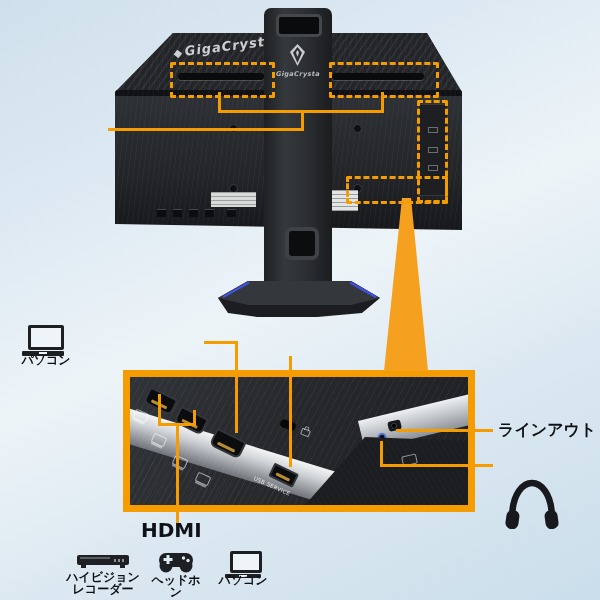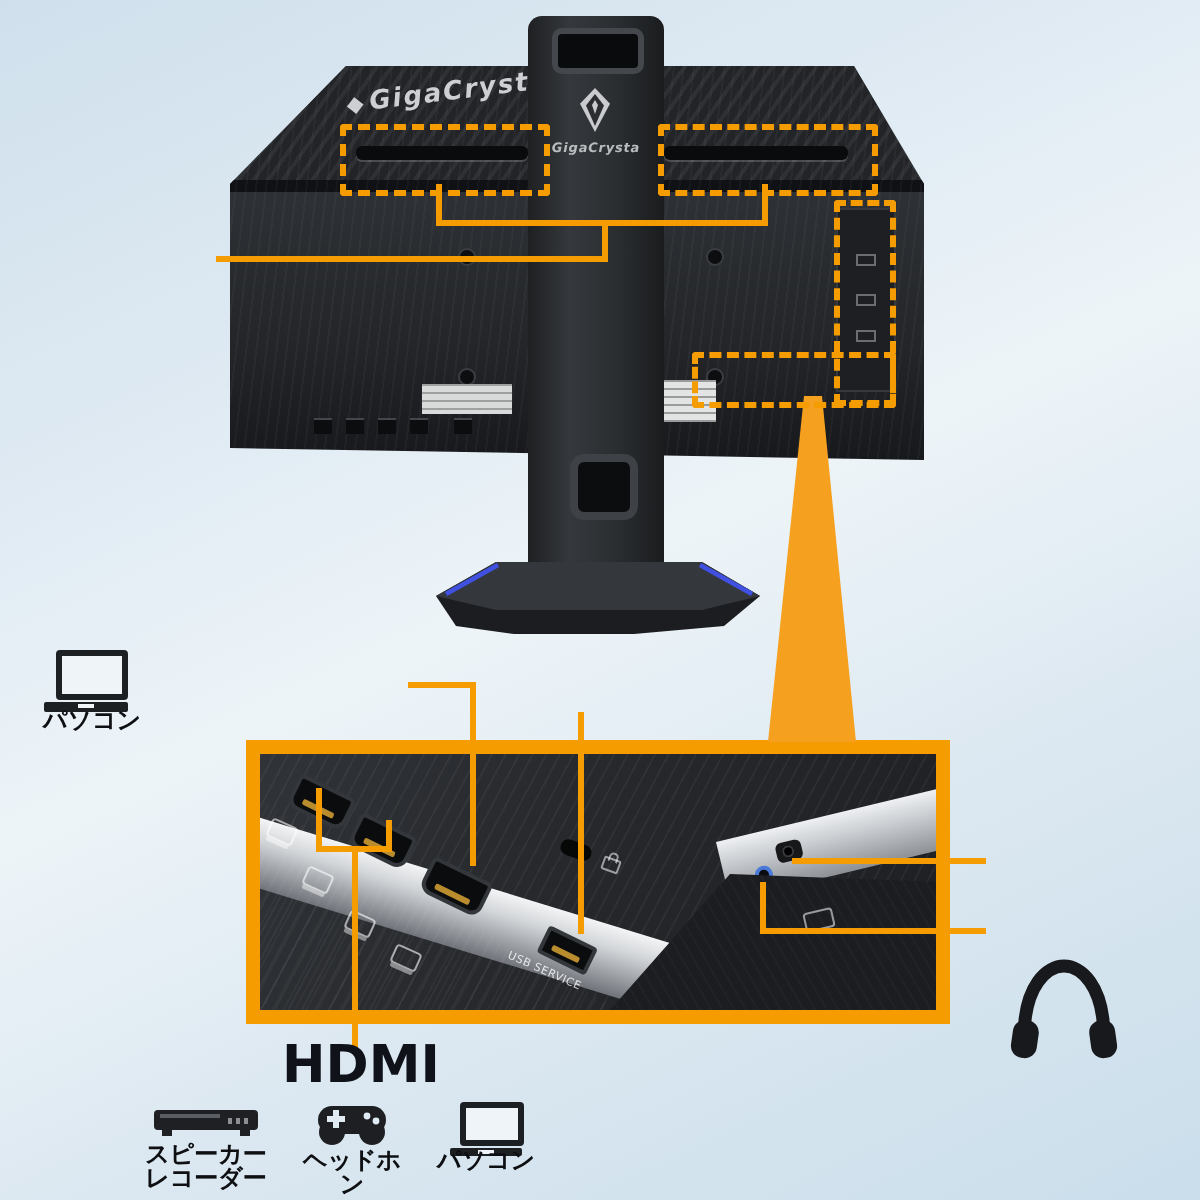--- a/index.html
+++ b/index.html
@@ -81,21 +81,21 @@
   #wedge-right{position:absolute;inset:0;clip-path:polygon(175px 128px,338px 128px,338px 64px,235px 60px);
     background:#1b1d20;
     background-image:repeating-linear-gradient(60deg,rgba(255,255,255,.025) 0 1px,transparent 1px 5px);}
   #right-bezel-ic{position:absolute;left:272px;top:78px;width:13px;height:8px;border:1px solid rgba(255,255,255,.55);
     border-radius:2px;transform:rotate(-13deg);}
   
   #speaker-label{left:10px;top:95px;font-size:19px;letter-spacing:1px;}
   #speaker-spec{left:17px;top:120px;font-size:15px;}
   #displayport-label{left:74px;top:327px;font-size:23px;font-weight:600;color:#101219;}
   #fwupdate-label{left:255px;top:335px;font-size:18px;font-weight:600;color:#101219;letter-spacing:.5px;}
-  #hdmi-label{left:141px;top:518px;font-size:26px;font-weight:600;color:#101219;}
+  #hdmi-label{left:141px;top:518px;font-size:20px;font-weight:600;color:#101219;}
   #lineout-label{left:498px;top:420px;font-size:16px;}
   #headphone-label{left:498px;top:455px;font-size:16px;}
   #pc-top-label{left:12px;top:352px;width:68px;text-align:center;font-size:12px;}
   .dev-label{position:absolute;z-index:32;text-align:center;font-size:12px;line-height:12px;}
   
   .laptop{position:absolute;z-index:32;}
   .laptop .scr{border:3px solid #1d2023;background:#eef4f8;border-radius:2px;}
   .laptop .base{background:#1d2023;border-radius:1px;position:relative;}
   .laptop .base i{position:absolute;left:50%;top:1px;width:8px;height:2px;margin-left:-4px;background:#eef4f8;display:block;}
   
@@ -208,38 +208,39 @@
 
   <div class="oline" style="left:289px;top:356px;width:3px;height:111px;"></div>
 
   <div class="oline" style="left:158px;top:394px;width:3px;height:32px;"></div>
   <div class="oline" style="left:193px;top:410px;width:3px;height:16px;"></div>
   <div class="oline" style="left:158px;top:423px;width:38px;height:3px;"></div>
   <div class="oline" style="left:176px;top:423px;width:3px;height:103px;"></div>
   <div class="lab" id="hdmi-label">HDMI</div>
 
   <div class="oline" style="left:396px;top:429px;width:97px;height:3px;"></div>
+  <div class="lab jp" id="lineout-label">ラインアウト</div>
 
   <div class="oline" style="left:380px;top:441px;width:3px;height:26px;"></div>
   <div class="oline" style="left:380px;top:464px;width:113px;height:3px;"></div>
 
   <svg class="abs" style="left:504px;top:477px;z-index:32;" width="56" height="54" viewBox="0 0 56 54">
     <path d="M8 42 C8 15 20 6 28 6 C36 6 48 15 48 42" stroke="#17191c" stroke-width="6.5" fill="none"></path>
     <rect x="2" y="33" width="13" height="19" rx="6" fill="#17191c" transform="rotate(8 8 42)"></rect>
     <rect x="41" y="33" width="13" height="19" rx="6" fill="#17191c" transform="rotate(-8 48 42)"></rect>
   </svg>
 
   <div id="recorder-icon" class="abs">
     <div class="bd"></div>
       <div class="dots"></div>
       <div class="ft1"></div>
       <div class="ft2"></div>
   </div>
   <div class="dev-label jp" style="left:60px;top:571px;width:86px;">
-    <span>スピーカー</span><br>
+    <span>ハイビジョン</span><br>
     <span>レコーダー</span>
   </div>
 
   <svg class="abs" style="left:157px;top:549px;z-index:32;" width="38" height="25" viewBox="0 0 38 25">
     <rect x="2" y="4" width="34" height="14" rx="7" fill="#1d1f22"></rect>
     <circle cx="9" cy="17" r="6.5" fill="#1d1f22"></circle>
     <circle cx="29" cy="17" r="6.5" fill="#1d1f22"></circle>
     <rect x="6.5" y="9" width="9" height="3" fill="#dfeaf3"></rect>
     <rect x="9.5" y="6" width="3" height="9" fill="#dfeaf3"></rect>
     <circle cx="26.5" cy="9" r="1.7" fill="#dfeaf3"></circle>

